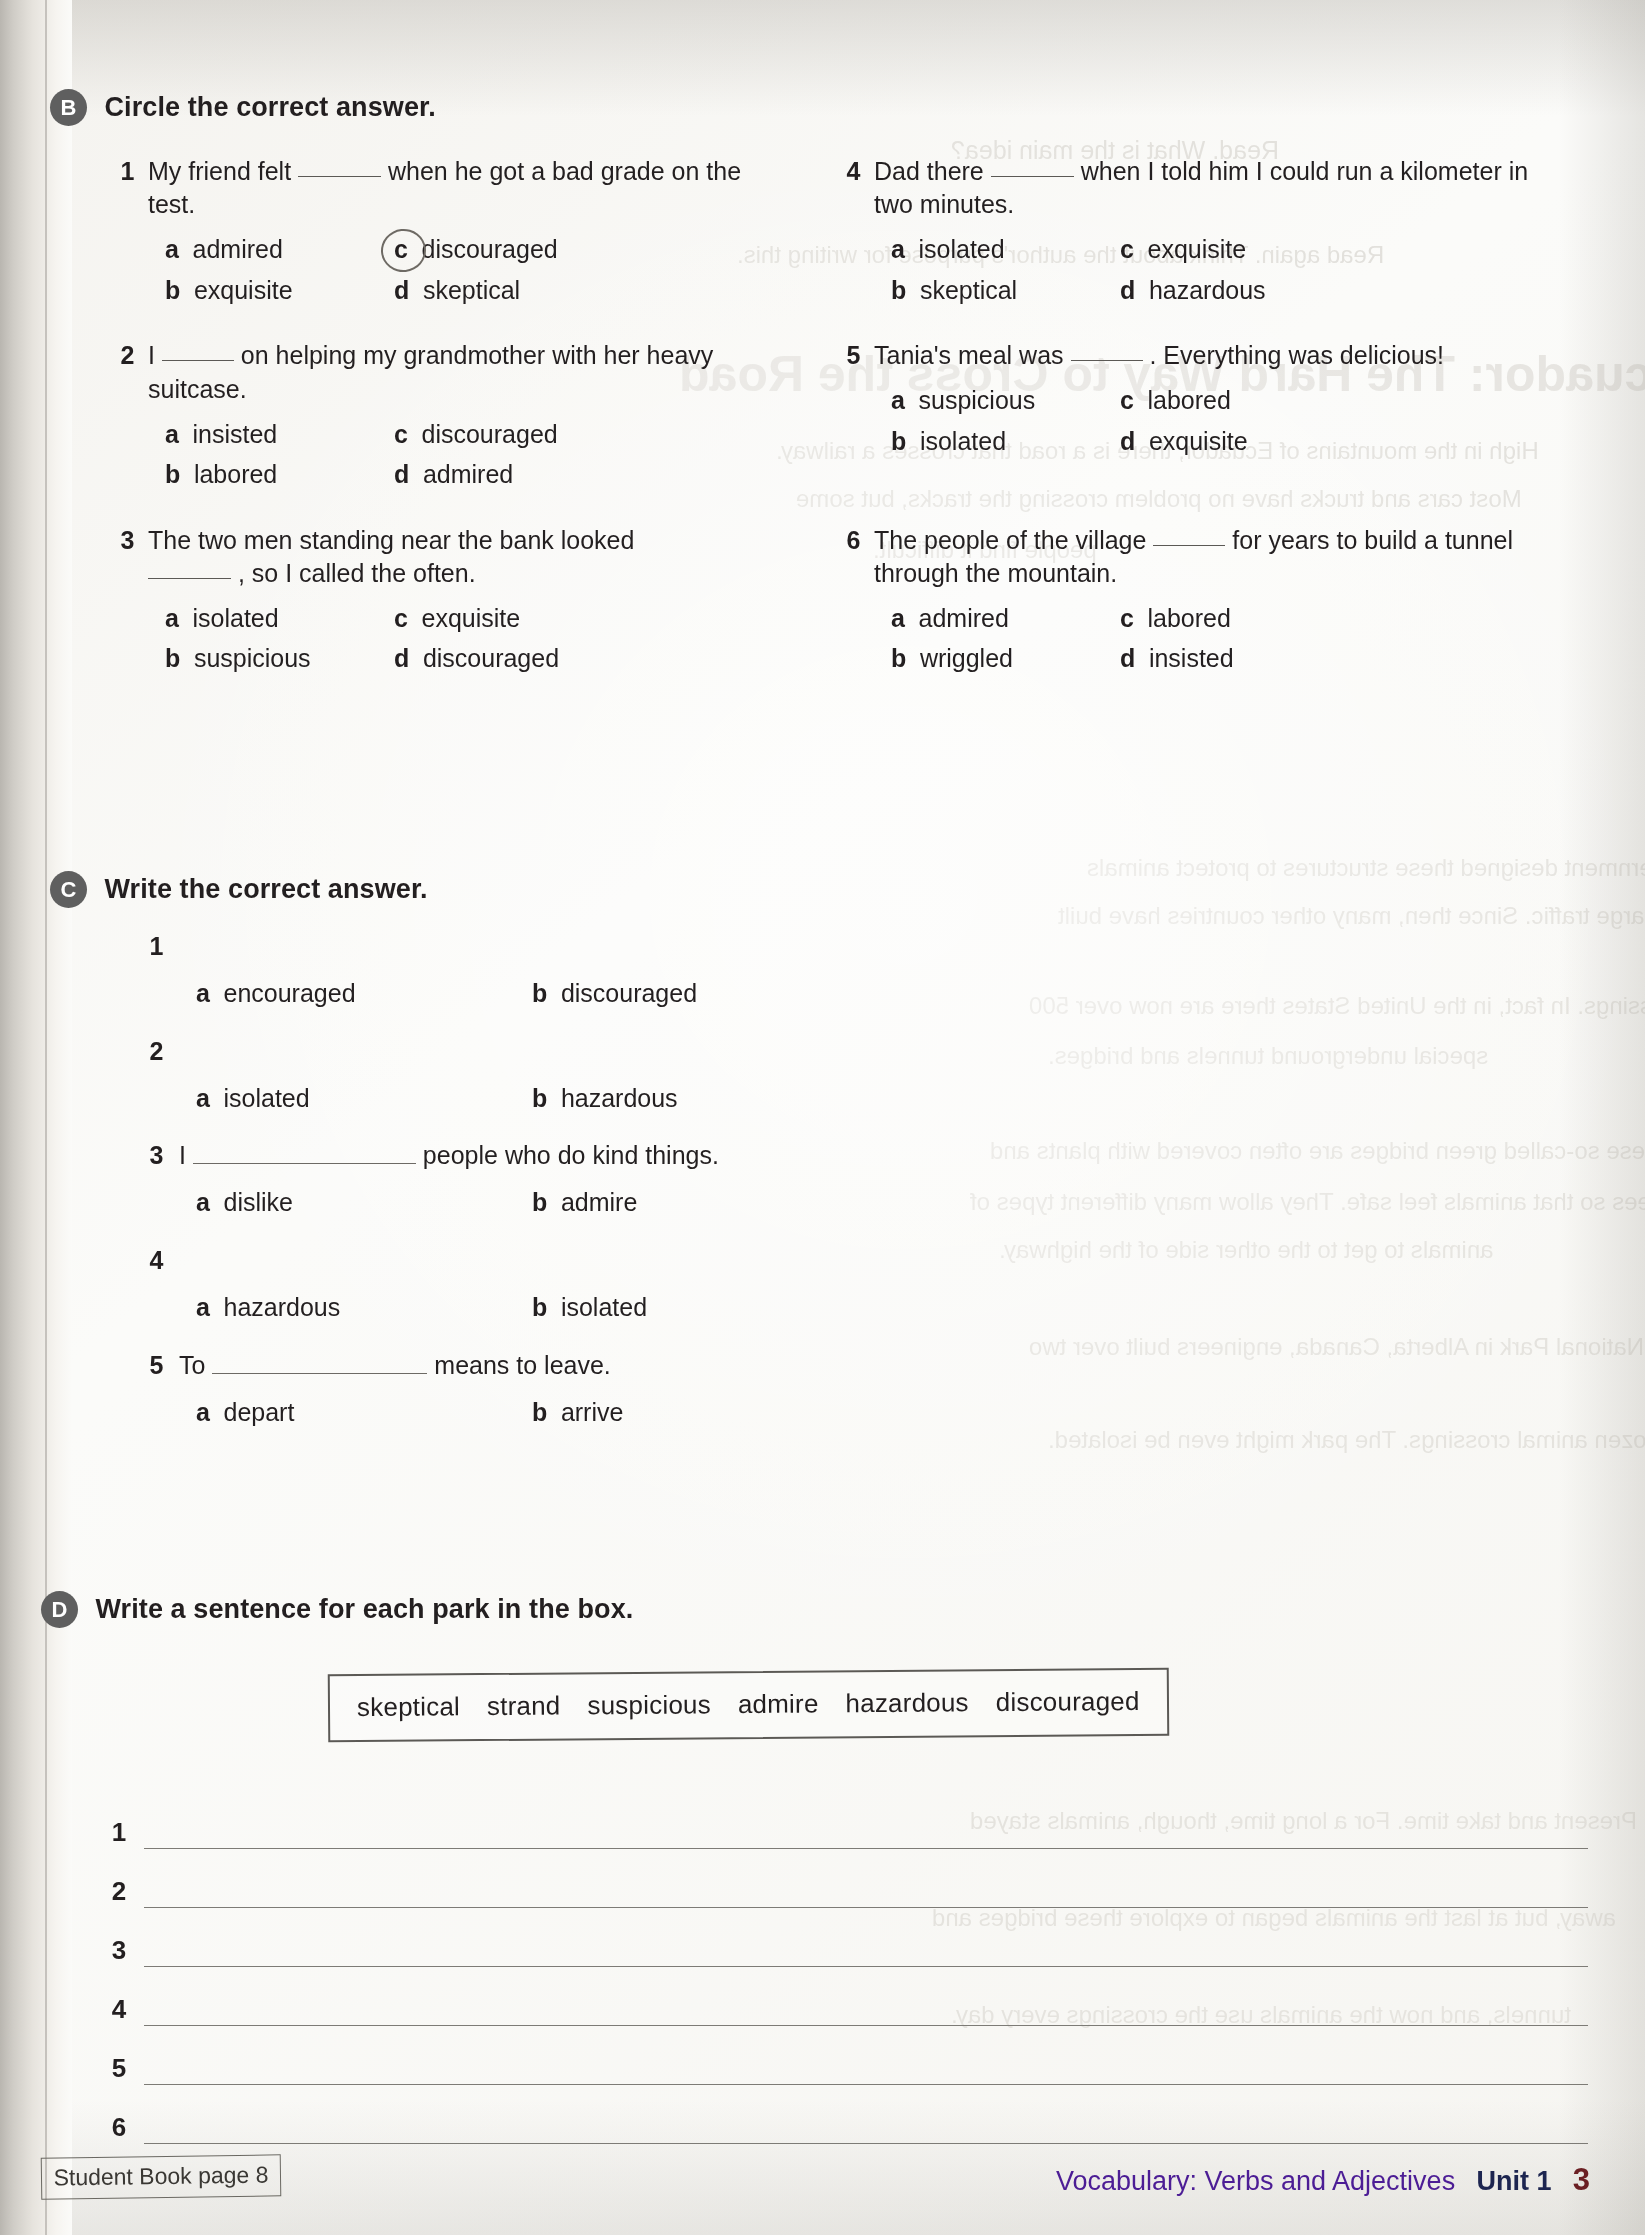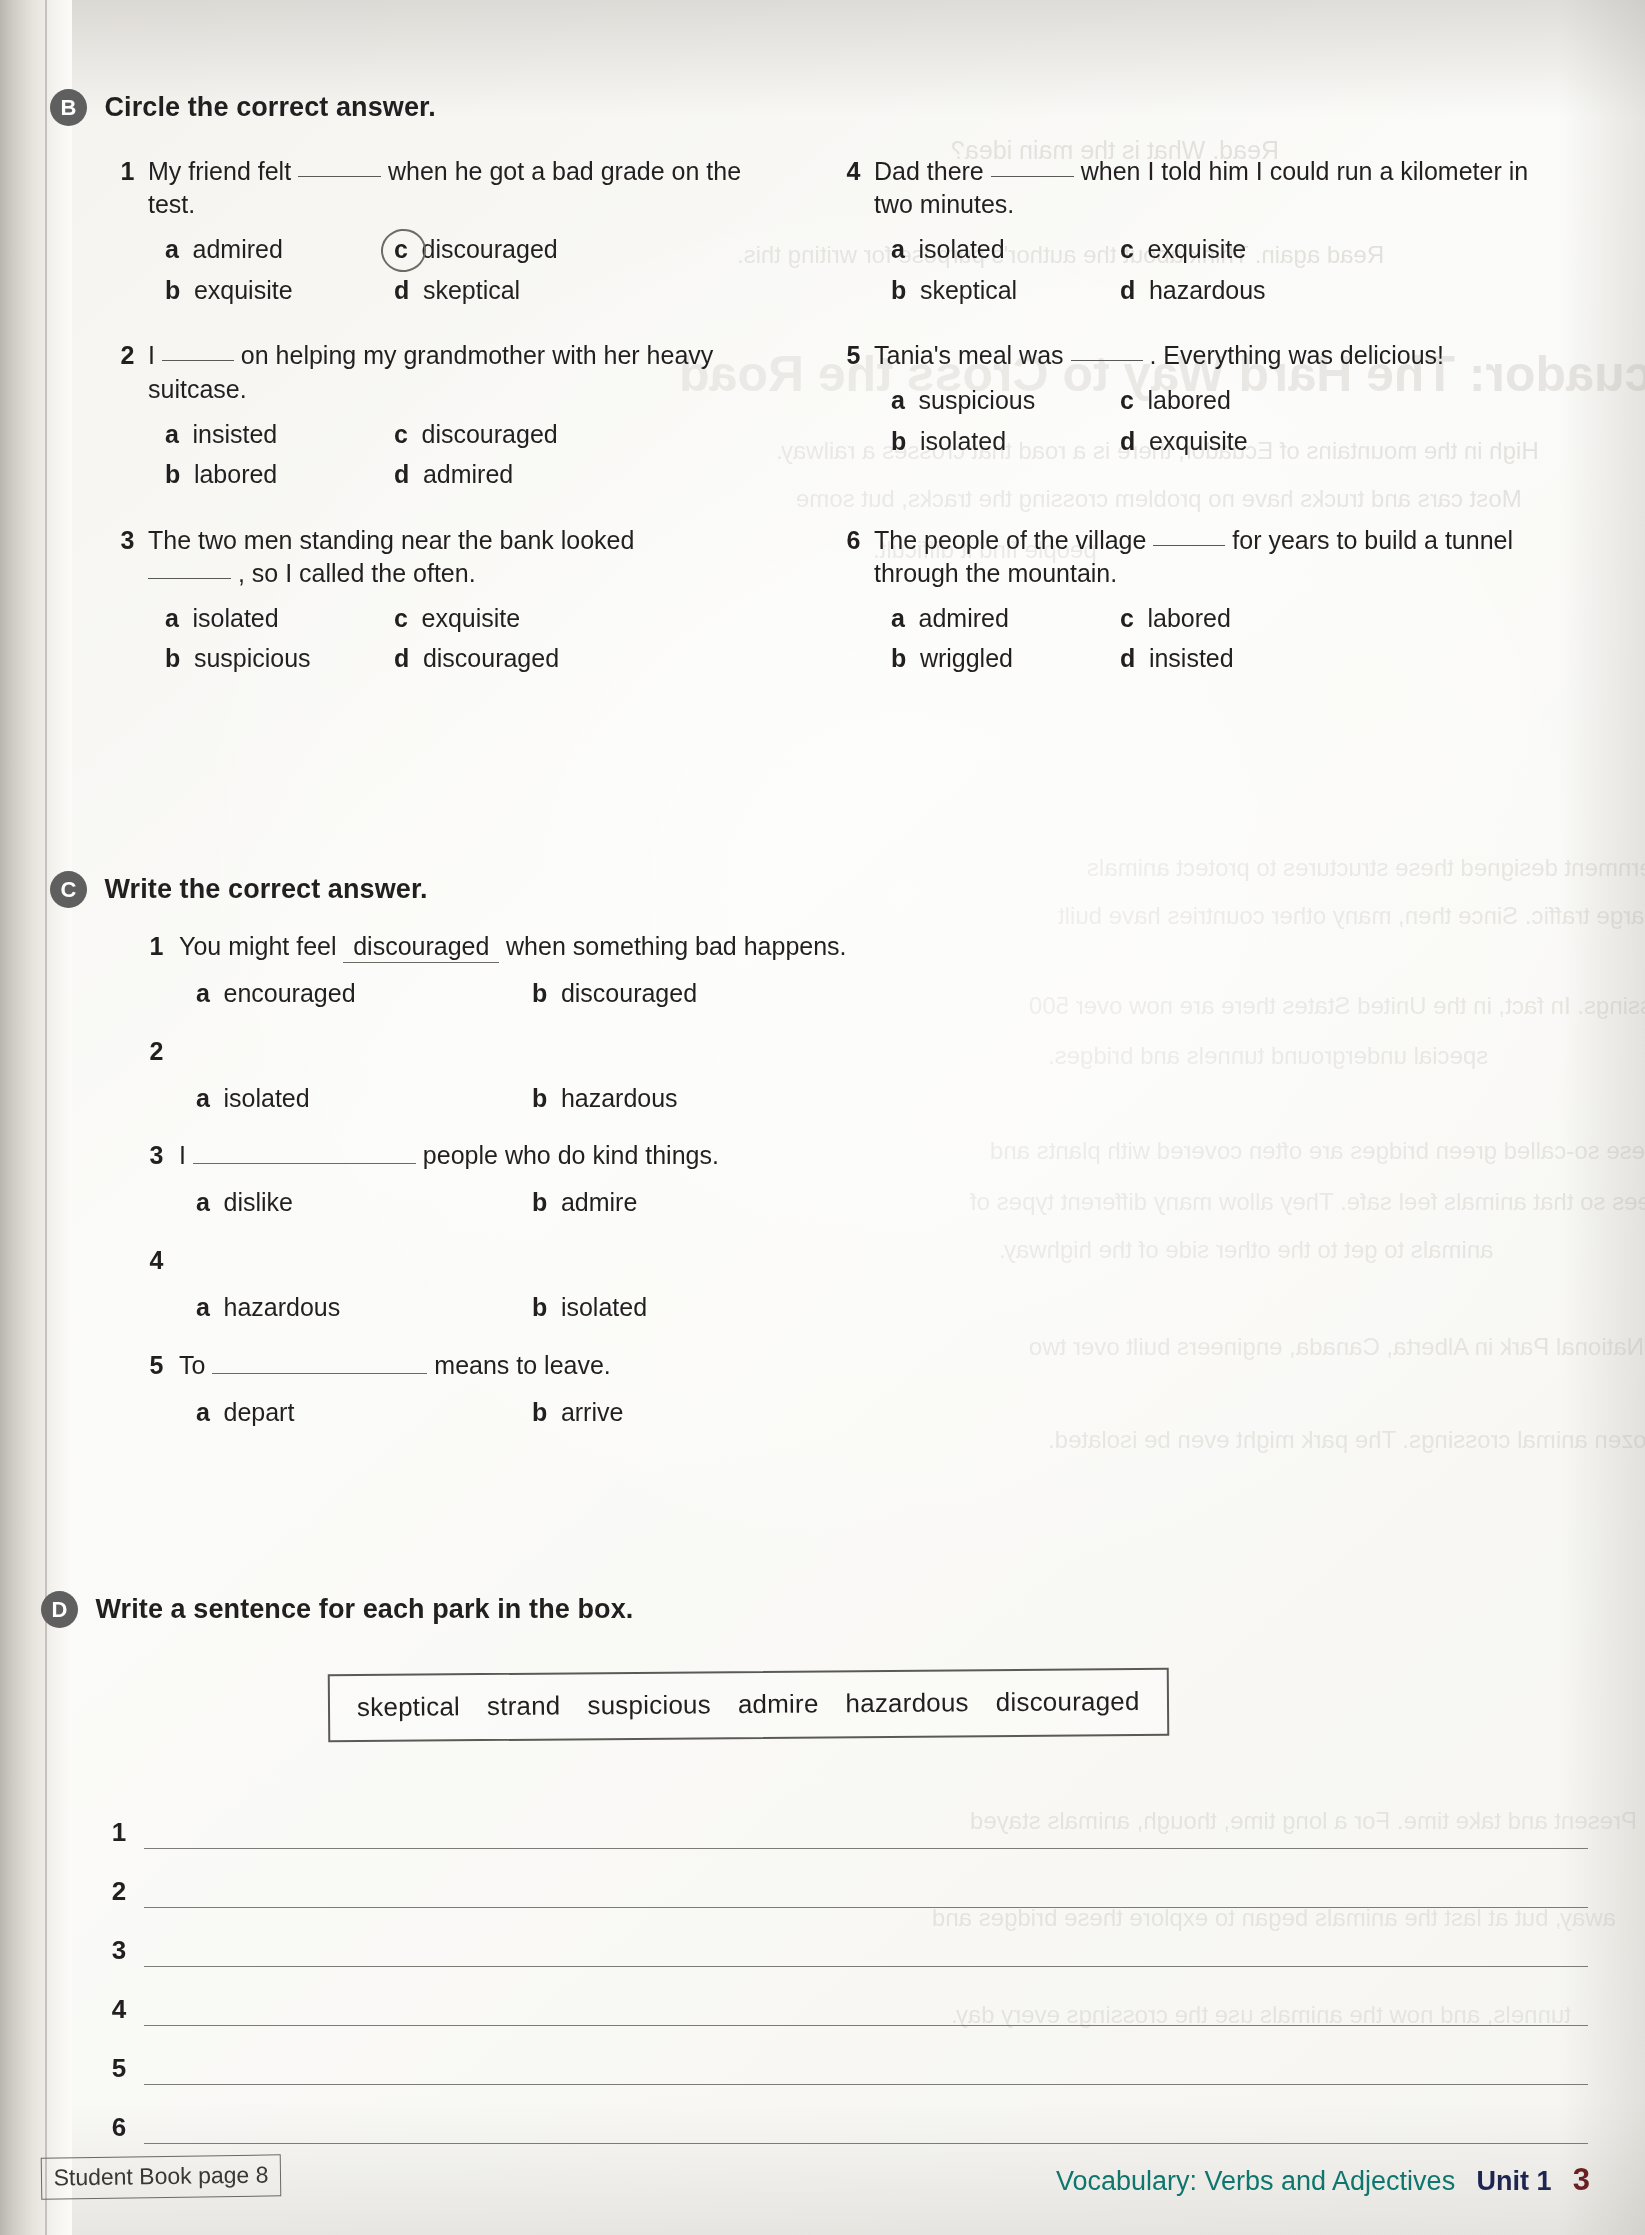--- a/index.html
+++ b/index.html
@@ -247,21 +247,21 @@
     transform: rotate(-0.8deg);
   }
   .footer-right {
     position: absolute;
     right: 56px; top: 2162px;
     display: flex;
     align-items: baseline;
     gap: 21.3px;
     font-size: 27px;
   }
-  .f-topic { color: #0f766e; }
+  .f-topic { color: #4c1d95; }
   .f-unit { color: #1d2550; font-weight: bold; }
   .f-page { color: #6b1f23; font-weight: bold; font-size: 31px; }
 </style>
 </head>
 <body>
 
 <div class="page">
 
   <div>
     <div class="bleed" style="left:951px; top:136px; font-size:25px;">Read. What is the main idea?</div>
@@ -483,25 +483,20 @@
         <div class="badge">C</div>
         <div class="sec-title">Write the correct answer.</div>
       </div>
     </div>
 
     <div class="c-list" style="top:930px;">
 
       <div>
         <div class="c-q">
           <span class="qnum">1</span>
-          <span>
-            <span>You might feel</span>
-            <span class="c-answer">discouraged</span>
-            <span>when something bad happens.</span>
-          </span>
         </div>
         <div class="c-opts">
           <div class="opt">
               <span class="ol">a</span>
               <span>encouraged</span>
             </div>
           <div class="opt">
               <span class="ol">b</span>
               <span>discouraged</span>
             </div>

